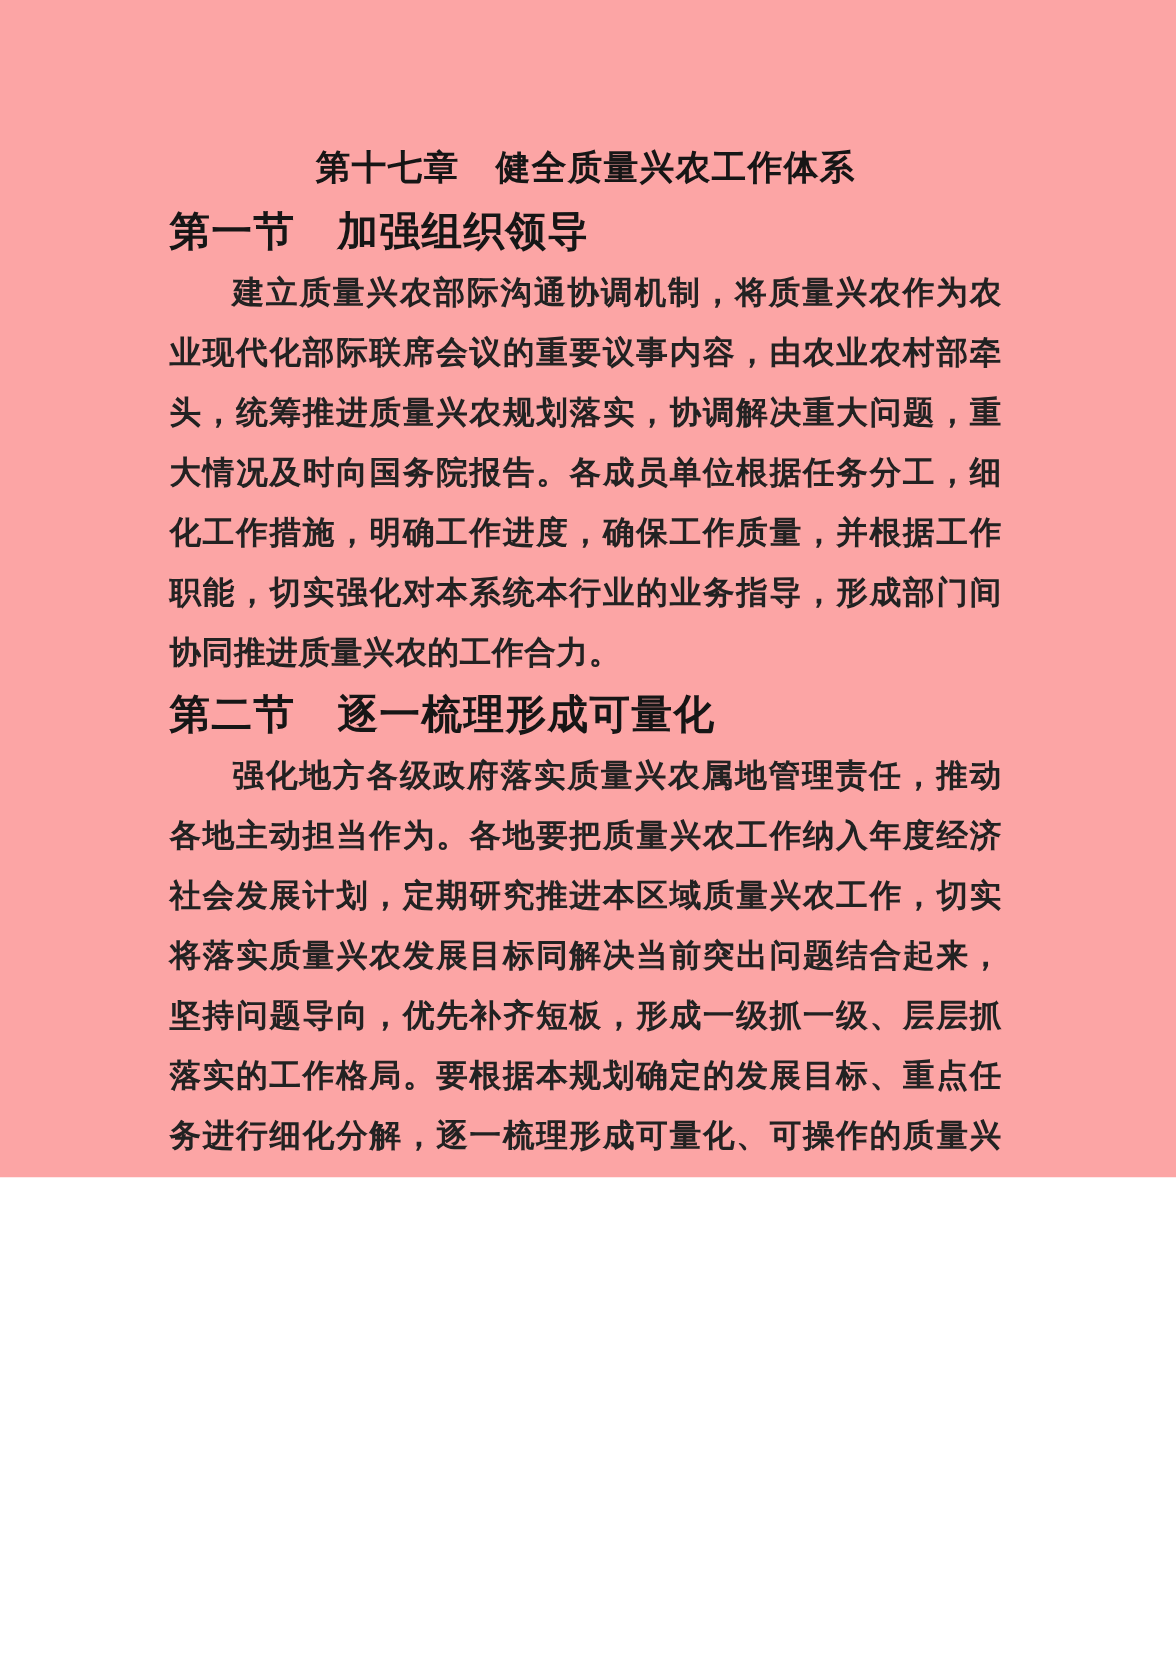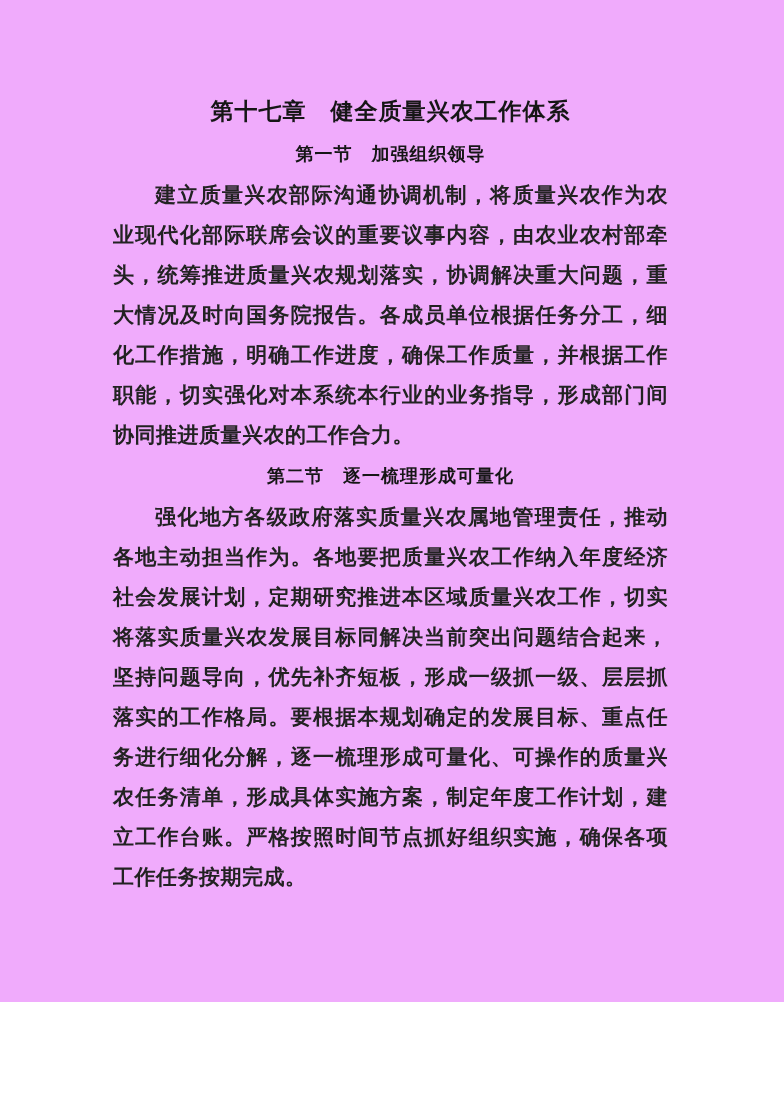--- a/index.html
+++ b/index.html
@@ -3,44 +3,43 @@
 <meta charset="utf-8">
 <style>
   html, body {
     margin: 0;
     padding: 0;
     background: #ffffff;
   }
   .page {
     position: relative;
     width: 784px;
-    height: 1002px;
-    background: #f0abfc;
+    height: 785px;
+    background: #fca5a5;
     overflow: hidden;
     font-family: "Liberation Serif", serif;
     color: #1e1e1e;
   }
   .content {
     padding: 90px 116px 0 113px; 
   }
   .chapter-title {
     margin: 0;
     font-size: 23px;
     font-weight: bold;
     text-align: center;
     line-height: 43px;
     letter-spacing: 1px;
     color: #161616;
     white-space: nowrap;
   }
   .section-title {
     margin: 0;
-    font-size: 18px;
+    font-size: 27px;
     font-weight: bold;
-    text-align: center;
     line-height: 42px;
     letter-spacing: 1px;
     color: #161616;
     white-space: nowrap;
   }
   .body-para {
     margin: 0;
     font-size: 21px;
     font-weight: bold;
     line-height: 40px;

